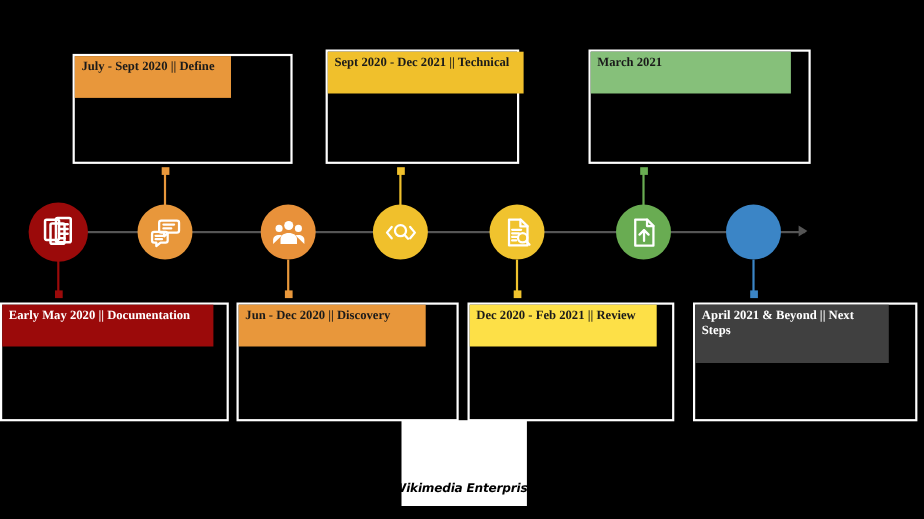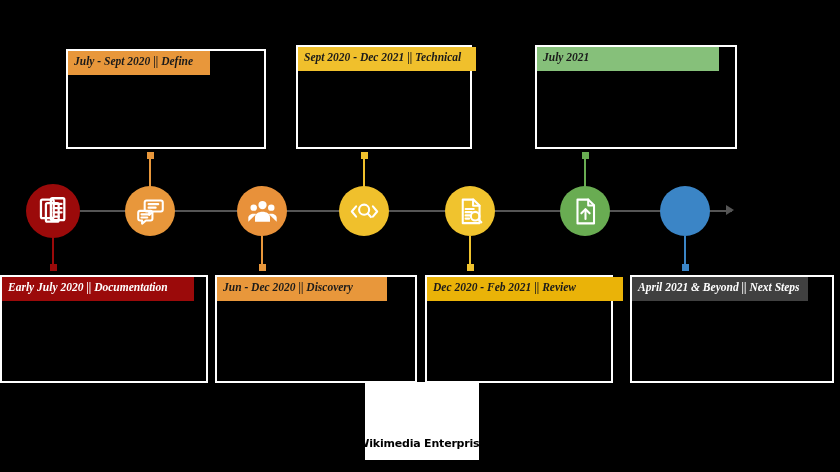--- a/index.html
+++ b/index.html
@@ -66,24 +66,23 @@
     position: absolute;
     background: #000000;
     border: 2px solid #ffffff;
     box-sizing: border-box;
   }
   .tl-box-header {
     display: inline-block;
     font-weight: bold;
     font-size: 11.5px;
     line-height: 1.25;
-    padding: 3px 7px 7px 6px;
+    padding: 3px 7px 21px 6px;
     box-sizing: border-box;
     white-space: normal;
-    font-style: italic;
   }
 
   
   .logo-plate {
     position: absolute;
     left: 365px;
     top: 382px;
     width: 114px;
     height: 78px;
     background: #ffffff;
@@ -93,20 +92,21 @@
     padding-bottom: 10px;
     box-sizing: border-box;
   }
   .logo-plate-text {
     font-family: "DejaVu Sans", sans-serif;
     font-size: 11px;
     font-weight: bold;
     color: #000000;
     letter-spacing: -0.2px;
     white-space: nowrap;
+    font-style: italic;
   }
 </style>
 </head>
 <body>
 
 <div id="stage">
 
   <div class="axis-line"></div>
   <div class="axis-arrow"></div>
 
@@ -196,24 +196,24 @@
             <line x1="12" y1="17.8" x2="12" y2="10.4"></line>
             <polyline points="8.8,13.4 12,10.2 15.2,13.4"></polyline>
           </svg>
         </span>
       </div>
       <div class="node" style="left: 660px; top: 186px; width: 50px; height: 50px; background: rgb(59, 133, 198);"></div>
     </div>
   <div id="boxes-layer">
       <div class="tl-box" style="left: 66px; top: 49px; width: 200px; height: 100px;"><div class="tl-box-header" style="background: rgb(232, 151, 59); color: rgb(26, 26, 26); width: 142px;">July - Sept 2020 || Define</div></div>
       <div class="tl-box" style="left: 296px; top: 45px; width: 176px; height: 104px;"><div class="tl-box-header" style="background: rgb(240, 192, 44); color: rgb(26, 26, 26); width: 178px;">Sept 2020 - Dec 2021 || Technical</div></div>
-      <div class="tl-box" style="left: 535px; top: 45px; width: 202px; height: 104px;"><div class="tl-box-header" style="background: rgb(134, 192, 122); color: rgb(26, 26, 26); width: 182px;">July 2021</div></div>
-      <div class="tl-box" style="left: 0px; top: 275px; width: 208px; height: 108px;"><div class="tl-box-header" style="background: rgb(155, 10, 10); color: rgb(255, 255, 255); width: 192px;">Early July 2020 || Documentation</div></div>
+      <div class="tl-box" style="left: 535px; top: 45px; width: 202px; height: 104px;"><div class="tl-box-header" style="background: rgb(134, 192, 122); color: rgb(26, 26, 26); width: 182px;">March 2021</div></div>
+      <div class="tl-box" style="left: 0px; top: 275px; width: 208px; height: 108px;"><div class="tl-box-header" style="background: rgb(155, 10, 10); color: rgb(255, 255, 255); width: 192px;">Early May 2020 || Documentation</div></div>
       <div class="tl-box" style="left: 215px; top: 275px; width: 202px; height: 108px;"><div class="tl-box-header" style="background: rgb(232, 151, 59); color: rgb(26, 26, 26); width: 170px;">Jun - Dec 2020 || Discovery</div></div>
-      <div class="tl-box" style="left: 425px; top: 275px; width: 188px; height: 108px;"><div class="tl-box-header" style="background: #eab308; color: rgb(26, 26, 26); width: 196px;">Dec 2020 - Feb 2021 || Review</div></div>
+      <div class="tl-box" style="left: 425px; top: 275px; width: 188px; height: 108px;"><div class="tl-box-header" style="background: #fde047; color: rgb(26, 26, 26); width: 170px;">Dec 2020 - Feb 2021 || Review</div></div>
       <div class="tl-box" style="left: 630px; top: 275px; width: 204px; height: 108px;"><div class="tl-box-header" style="background: #404040; color: rgb(255, 255, 255); width: 176px;">April 2021 &amp; Beyond || Next Steps</div></div>
     </div>
 
   <div class="logo-plate">
     <span class="logo-plate-text">Wikimedia Enterprise</span>
   </div>
 
 </div>
 
 </body></html>

